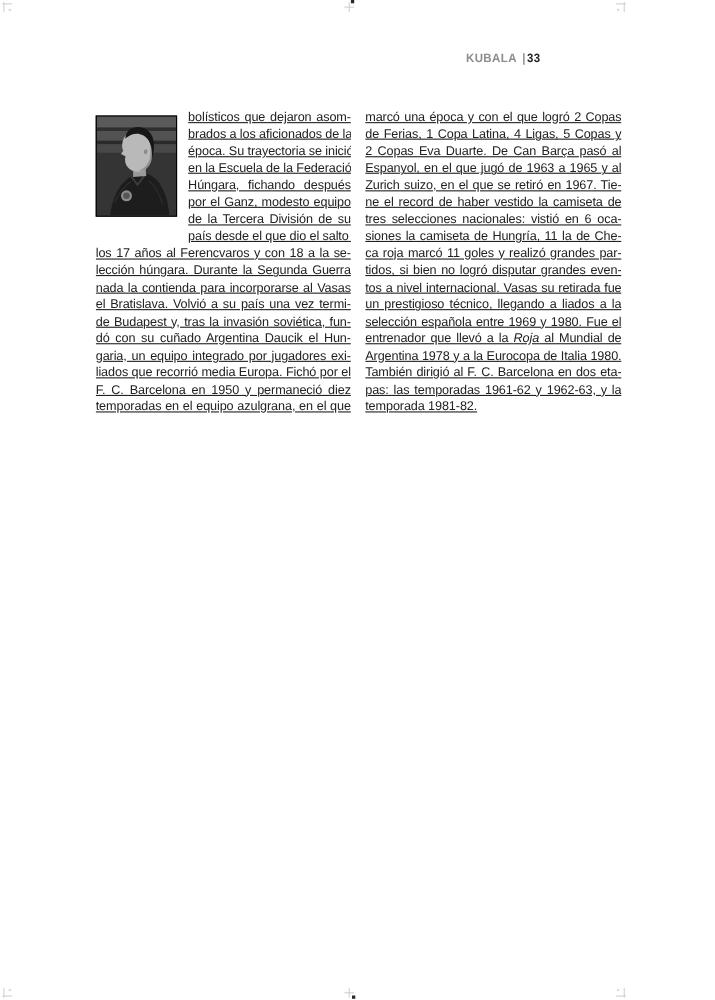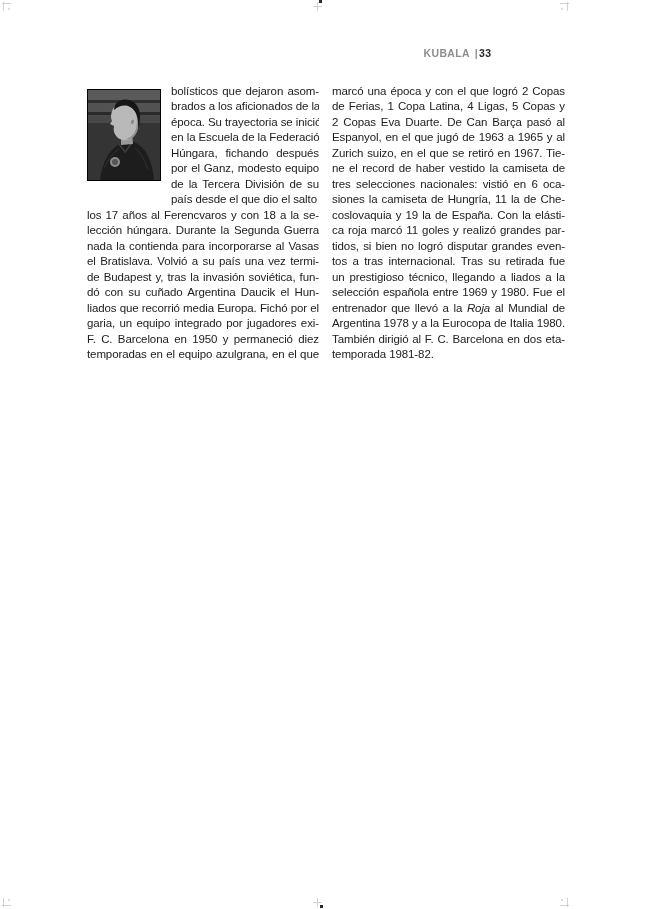--- a/index.html
+++ b/index.html
@@ -11,22 +11,22 @@
   .runhead{
     position:absolute;top:47px;right:80px;
     font-size:11px;font-weight:bold;letter-spacing:.4px;white-space:nowrap;
     transform:scaleX(.95);transform-origin:100% 50%;
   }
   .runhead .t{color:#8d8d8d;}
   .runhead .sep{color:#8d8d8d;margin-left:5px;margin-right:1px;}
   .runhead .num{color:#262626;}
   
   .col{
-    position:absolute;top:84px;
-    font-size:11.5px;line-height:15.47px;letter-spacing:-0.1px;color:#212121;
+    position:absolute;top:100px;
+    font-size:11.5px;line-height:15.47px;letter-spacing:-0.1px;color:#212121;text-decoration:underline;
   }
   .col-left{left:87px;width:232px;}
   .col-right{left:332px;width:233px;}
   .line{
     text-align:justify;text-align-last:justify;
     height:15.47px;overflow:hidden;white-space:nowrap;
   }
   .line.indent{margin-left:84px;}
   .line.unjust{text-align-last:left;}
   .line i{font-style:italic;margin-top:12px;}
@@ -122,40 +122,40 @@
       <div class="line indent">Húngara, fichando después</div>
       <div class="line indent">por el Ganz, modesto equipo</div>
       <div class="line indent">de la Tercera División de su</div>
       <div class="line indent">país desde el que dio el salto a</div>
       <div class="line">los 17 años al Ferencvaros y con 18 a la se-</div>
       <div class="line">lección húngara. Durante la Segunda Guerra</div>
       <div class="line">nada la contienda para incorporarse al Vasas</div>
       <div class="line">el Bratislava. Volvió a su país una vez termi-</div>
       <div class="line">de Budapest y, tras la invasión soviética, fun-</div>
       <div class="line">dó con su cuñado Argentina Daucik el Hun-</div>
+      <div class="line">garia, un equipo integrado por jugadores exi-</div>
       <div class="line">liados que recorrió media Europa. Fichó por el</div>
-      <div class="line">garia, un equipo integrado por jugadores exi-</div>
       <div class="line">F. C. Barcelona en 1950 y permaneció diez</div>
       <div class="line">temporadas en el equipo azulgrana, en el que</div>
     </div>
 
   <div class="col col-right">
       <div class="line">marcó una época y con el que logró 2 Copas</div>
       <div class="line">de Ferias, 1 Copa Latina, 4 Ligas, 5 Copas y</div>
       <div class="line">2 Copas Eva Duarte. De Can Barça pasó al</div>
       <div class="line">Espanyol, en el que jugó de 1963 a 1965 y al</div>
       <div class="line">Zurich suizo, en el que se retiró en 1967. Tie-</div>
       <div class="line">ne el record de haber vestido la camiseta de</div>
       <div class="line">tres selecciones nacionales: vistió en 6 oca-</div>
       <div class="line">siones la camiseta de Hungría, 11 la de Che-</div>
-      <div class="line">coslovaquia y 19 la de España. Con la elásti-</div>
       <div class="line">ca roja marcó 11 goles y realizó grandes par-</div>
       <div class="line">tidos, si bien no logró disputar grandes even-</div>
-      <div class="line">tos a tras internacional. Tras su retirada fue</div>
+      <div class="line">tos a nivel internacional. Vasas su retirada fue</div>
       <div class="line">un prestigioso técnico, llegando a liados a la</div>
       <div class="line">selección española entre 1969 y 1980. Fue el</div>
       <div class="line">entrenador que llevó a la <i>Roja</i> al Mundial de</div>
       <div class="line">Argentina 1978 y a la Eurocopa de Italia 1980.</div>
       <div class="line">También dirigió al F. C. Barcelona en dos eta-</div>
+      <div class="line">pas: las temporadas 1961-62 y 1962-63, y la</div>
       <div class="line unjust">temporada 1981-82.</div>
     </div>
 
 </div>
 
 </body></html>

